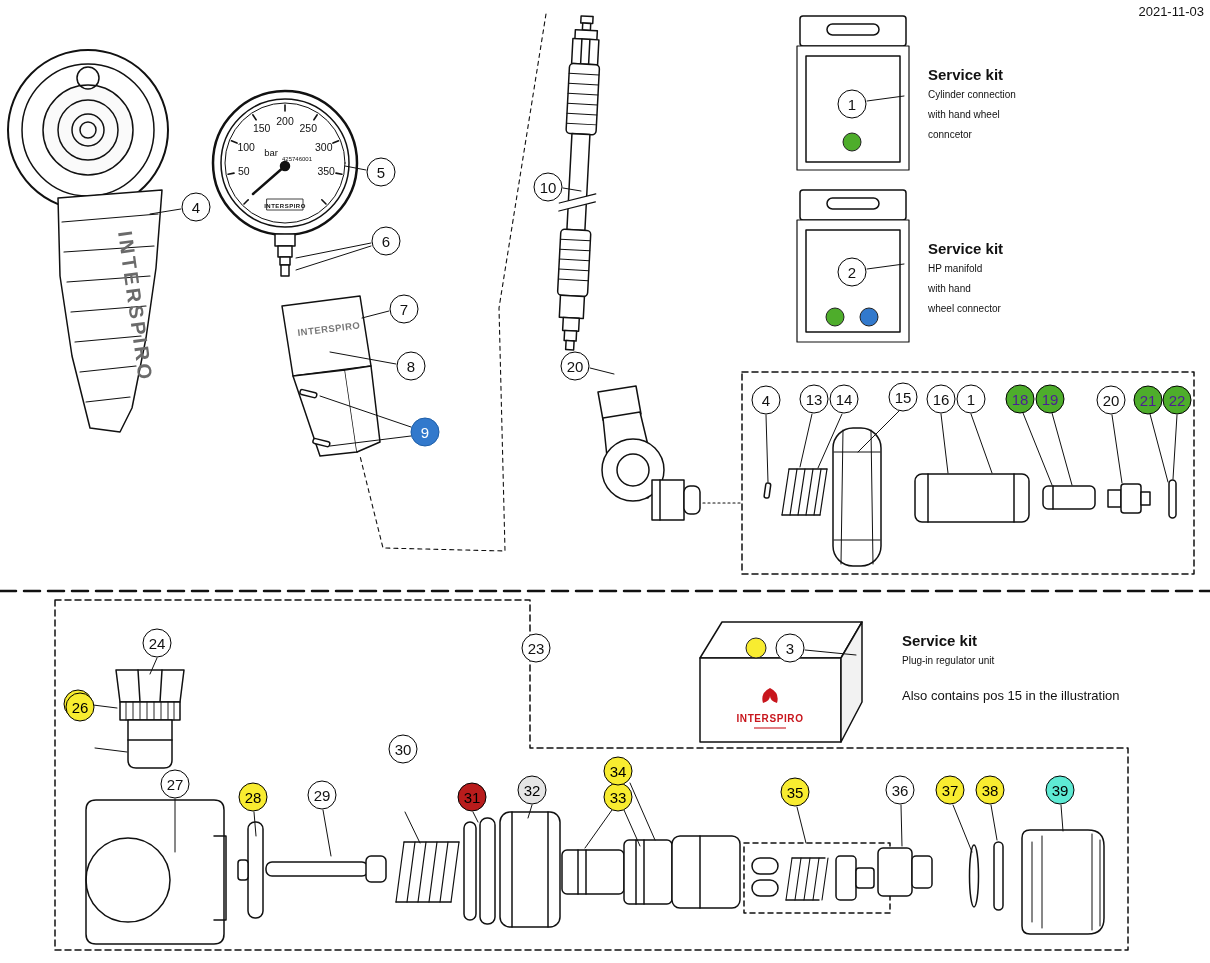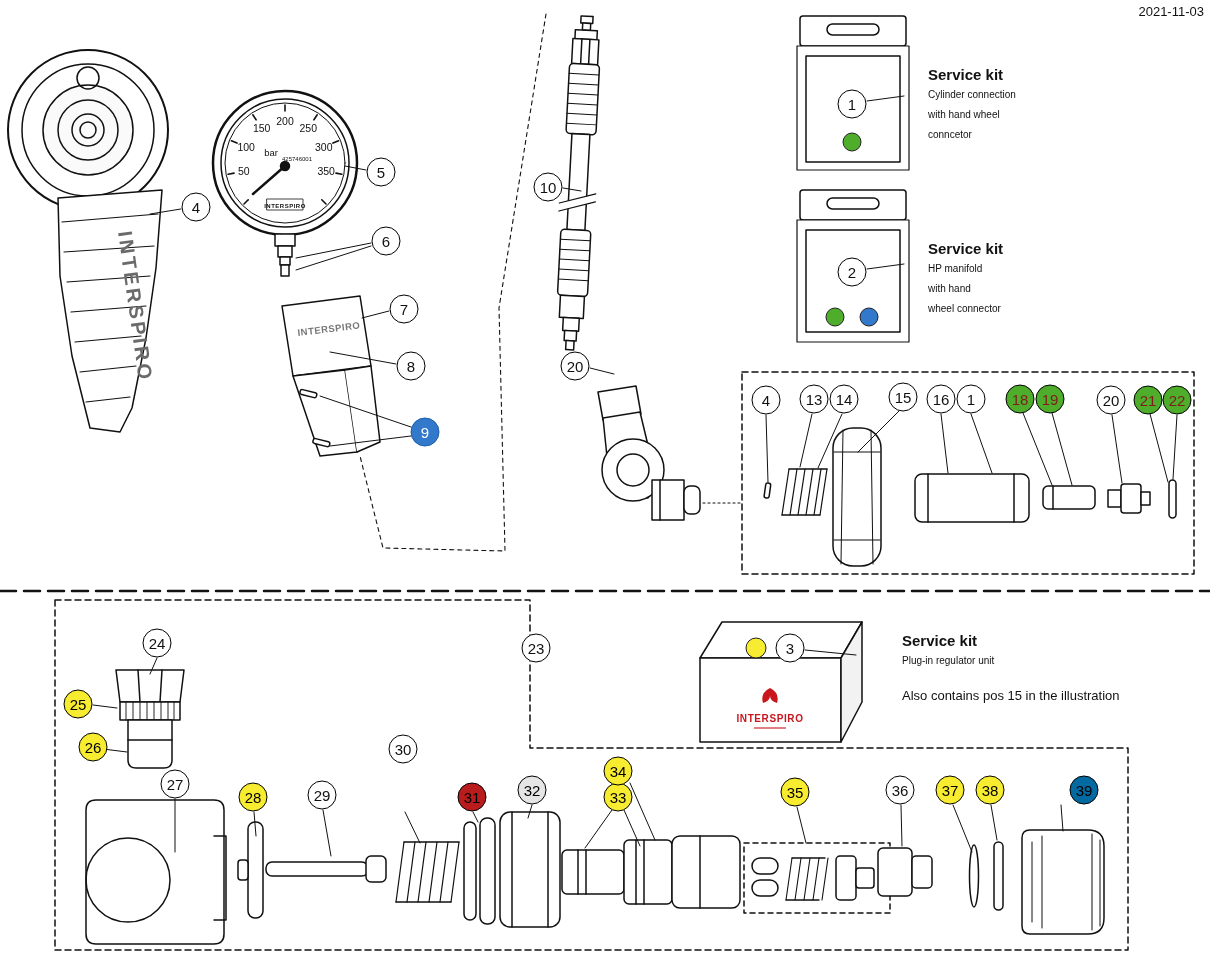--- a/index.html
+++ b/index.html
@@ -5,21 +5,21 @@
   html,body{margin:0;padding:0;background:#fff;}
   .canvas{position:relative;width:1210px;height:963px;background:#fff;overflow:hidden;
           font-family:"Liberation Sans",sans-serif;color:#111;}
   svg{position:absolute;left:0;top:0;}
   .date{position:absolute;right:6px;top:4px;font-size:13px;}
   #callout-layer{position:absolute;left:0;top:0;width:100%;height:100%;}
   .callout{position:absolute;width:29px;height:29px;border:1.6px solid #000;border-radius:50%;
            background:#fff;display:flex;align-items:center;justify-content:center;
            font-size:15px;transform:translate(-50%,-50%);box-sizing:border-box;z-index:6;}
   .callout.blue{color:#fff;border-color:#1d5ea8;}
-  .callout.green{color:#7f1d1d;}
+  .callout.green{color:#4c1d95;}
   .callout.yellow{color:#000;}
   .dot{position:absolute;width:19px;height:19px;border:1.3px solid #222;border-radius:50%;
        transform:translate(-50%,-50%);box-sizing:border-box;z-index:5;}
   .dot.big{width:21px;height:21px;}
   .kit-text{position:absolute;z-index:4;}
   .kit-title{font-weight:bold;font-size:15px;line-height:21px;}
   .kit-line{font-size:10px;line-height:20px;}
   .note{position:absolute;z-index:4;}
   .note-line{font-size:13px;line-height:18px;}
 </style>
@@ -318,29 +318,29 @@
       <div class="callout white" style="left: 941px; top: 399px;">16</div>
       <div class="callout white" style="left: 971px; top: 399px;">1</div>
       <div class="callout green" style="left: 1020px; top: 399px; background: rgb(78, 173, 43);">18</div>
       <div class="callout green" style="left: 1050px; top: 399px; background: rgb(78, 173, 43);">19</div>
       <div class="callout white" style="left: 1111px; top: 400px;">20</div>
       <div class="callout green" style="left: 1148px; top: 400px; background: rgb(78, 173, 43);">21</div>
       <div class="callout green" style="left: 1177px; top: 400px; background: rgb(78, 173, 43);">22</div>
       <div class="callout white" style="left: 536px; top: 648px;">23</div>
       <div class="callout white" style="left: 157px; top: 643px;">24</div>
       <div class="callout yellow" style="left: 78px; top: 704px; background: rgb(248, 236, 48);">25</div>
-      <div class="callout yellow" style="left: 80px; top: 747px; background: rgb(248, 236, 48); margin-left: 13px;">26</div>
+      <div class="callout yellow" style="left: 80px; top: 707px; background: rgb(248, 236, 48);">26</div>
       <div class="callout white" style="left: 175px; top: 784px;">27</div>
       <div class="callout yellow" style="left: 253px; top: 797px; background: rgb(248, 236, 48);">28</div>
       <div class="callout white" style="left: 322px; top: 795px;">29</div>
       <div class="callout white" style="left: 403px; top: 749px;">30</div>
       <div class="callout yellow" style="left: 472px; top: 797px; background: #b91c1c;">31</div>
       <div class="callout yellow" style="left: 532px; top: 790px; background: #e5e5e5;">32</div>
       <div class="callout yellow" style="left: 618px; top: 797px; background: rgb(248, 236, 48);">33</div>
       <div class="callout yellow" style="left: 618px; top: 771px; background: rgb(248, 236, 48);">34</div>
       <div class="callout yellow" style="left: 795px; top: 792px; background: rgb(248, 236, 48);">35</div>
       <div class="callout white" style="left: 900px; top: 790px;">36</div>
       <div class="callout yellow" style="left: 950px; top: 790px; background: rgb(248, 236, 48);">37</div>
       <div class="callout yellow" style="left: 990px; top: 790px; background: rgb(248, 236, 48); text-align: right;">38</div>
-      <div class="callout yellow" style="left: 1060px; top: 790px; background: #0369a1; margin-left: 24px;">39</div>
+      <div class="callout yellow" style="left: 1060px; top: 790px; background: #5eead4;">39</div>
     </div>
 
 </div>
 
 </body></html>

